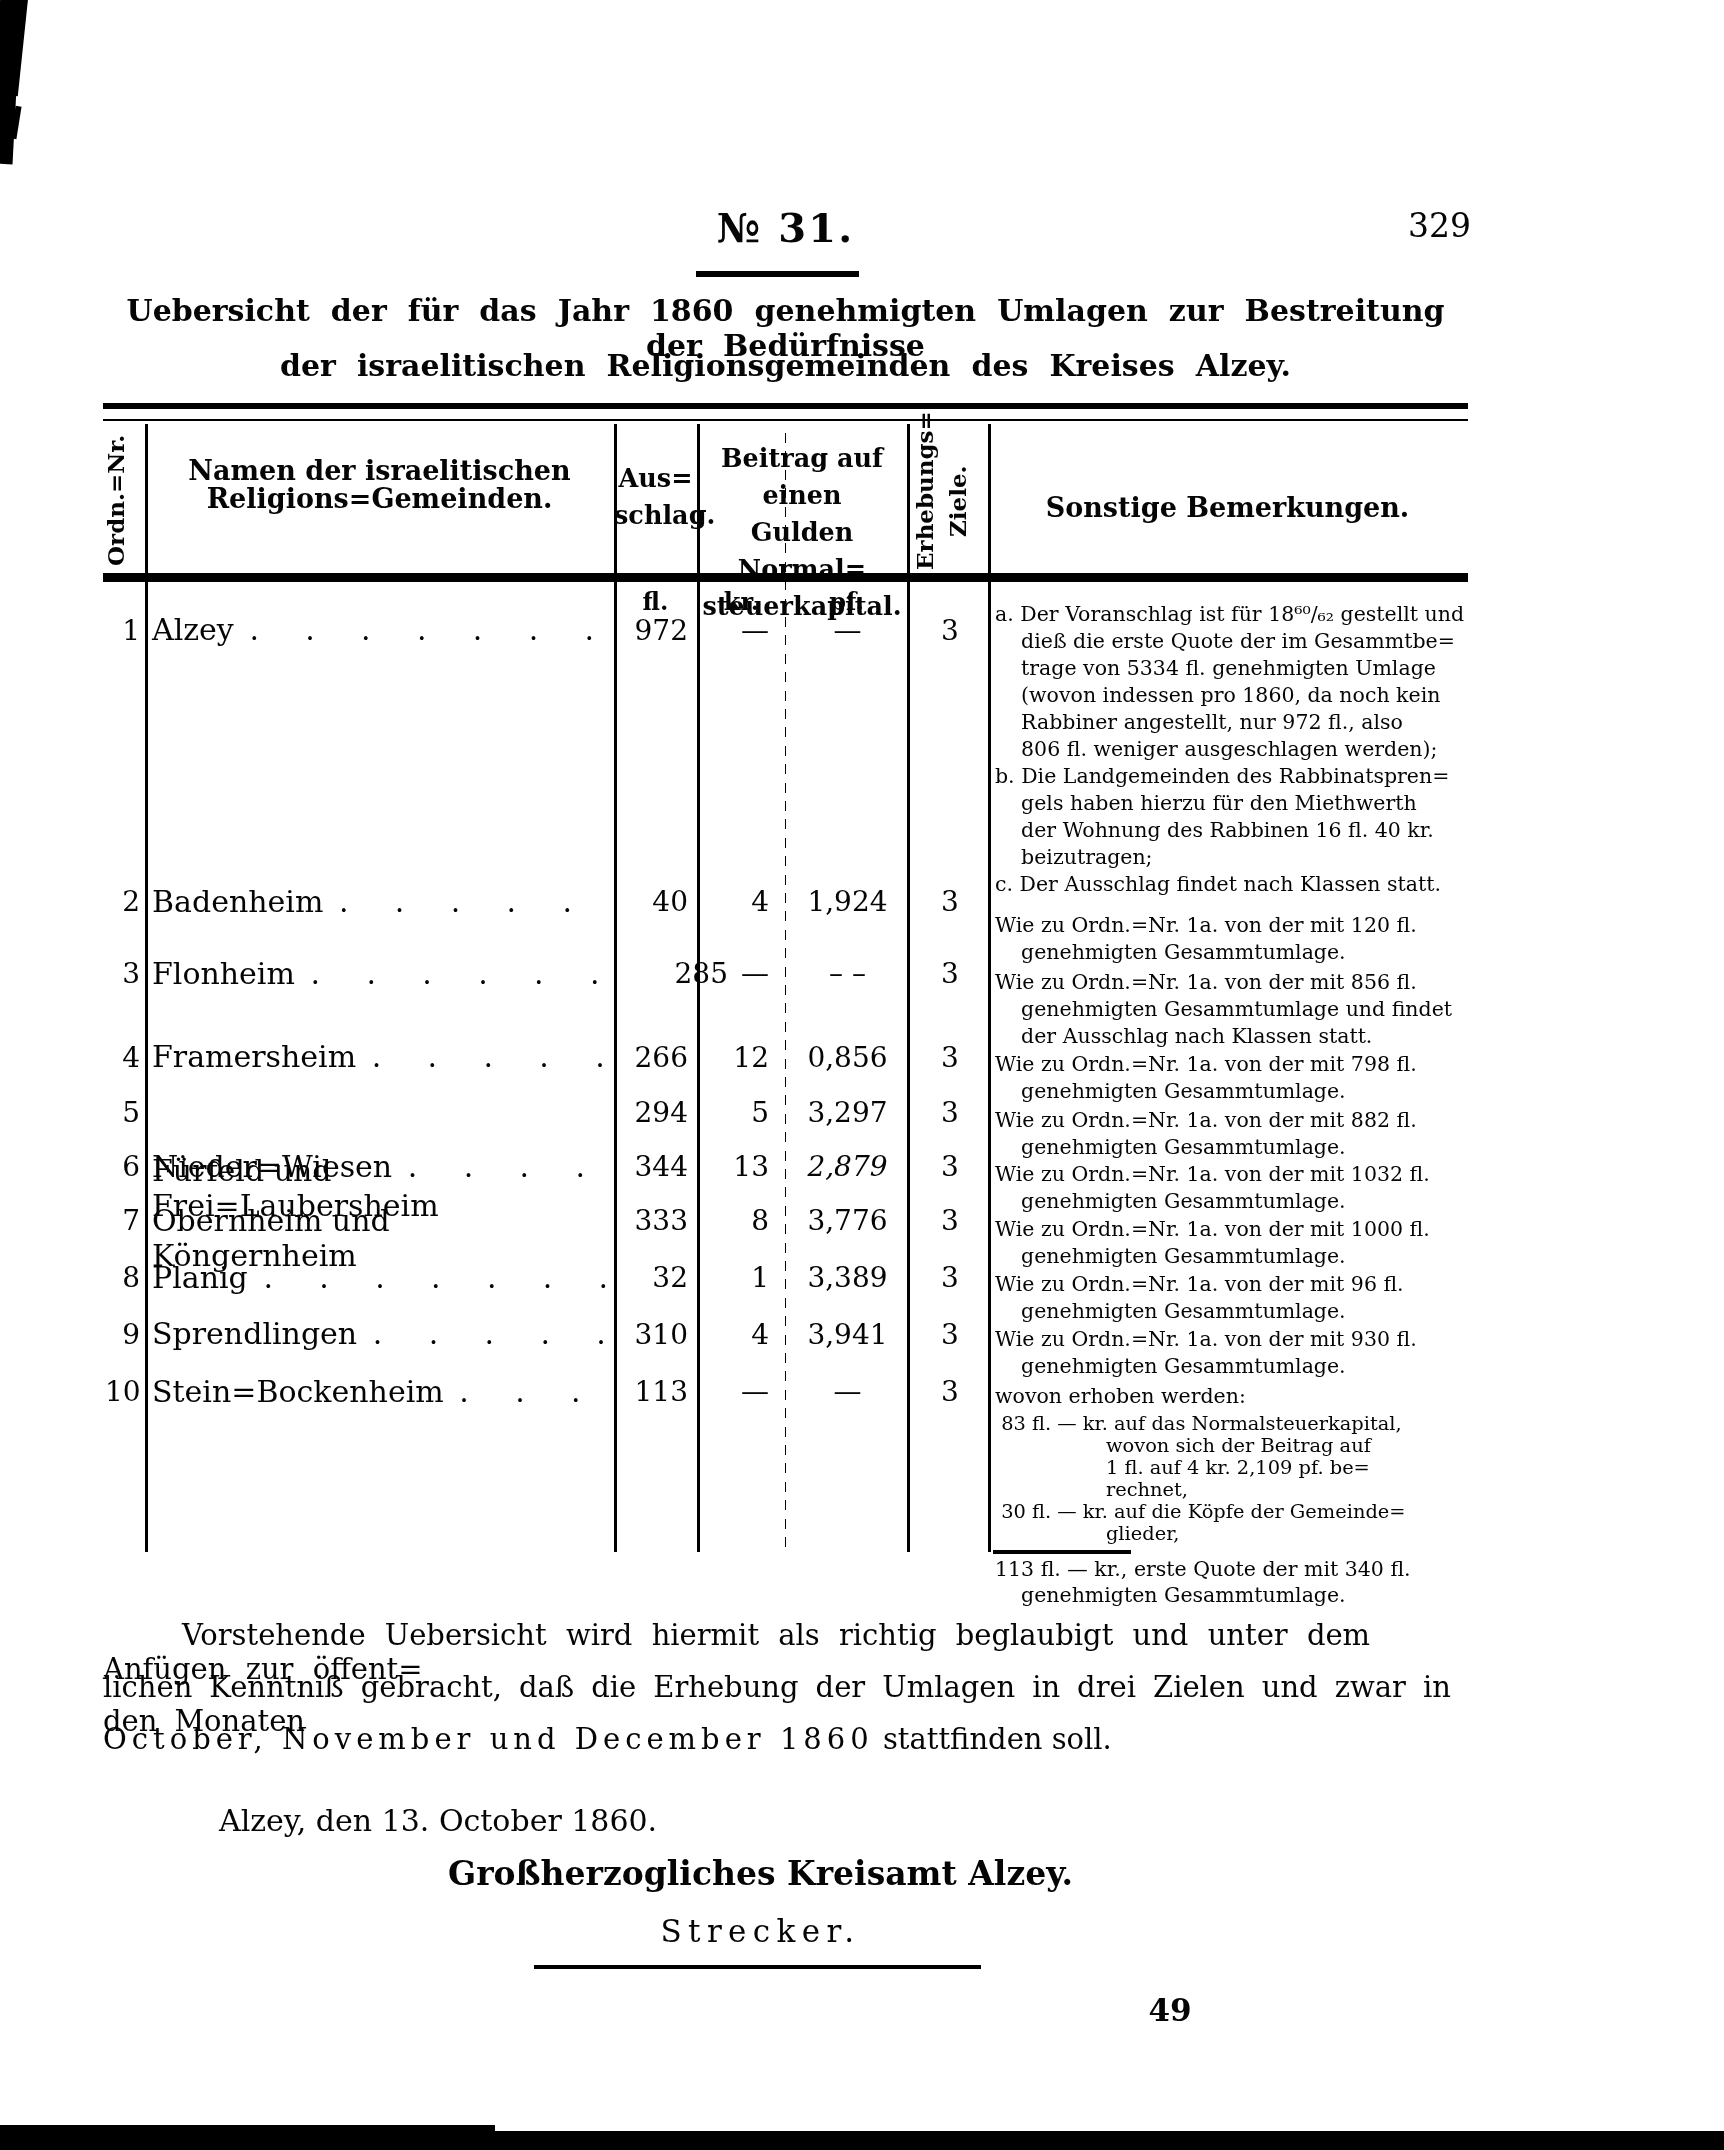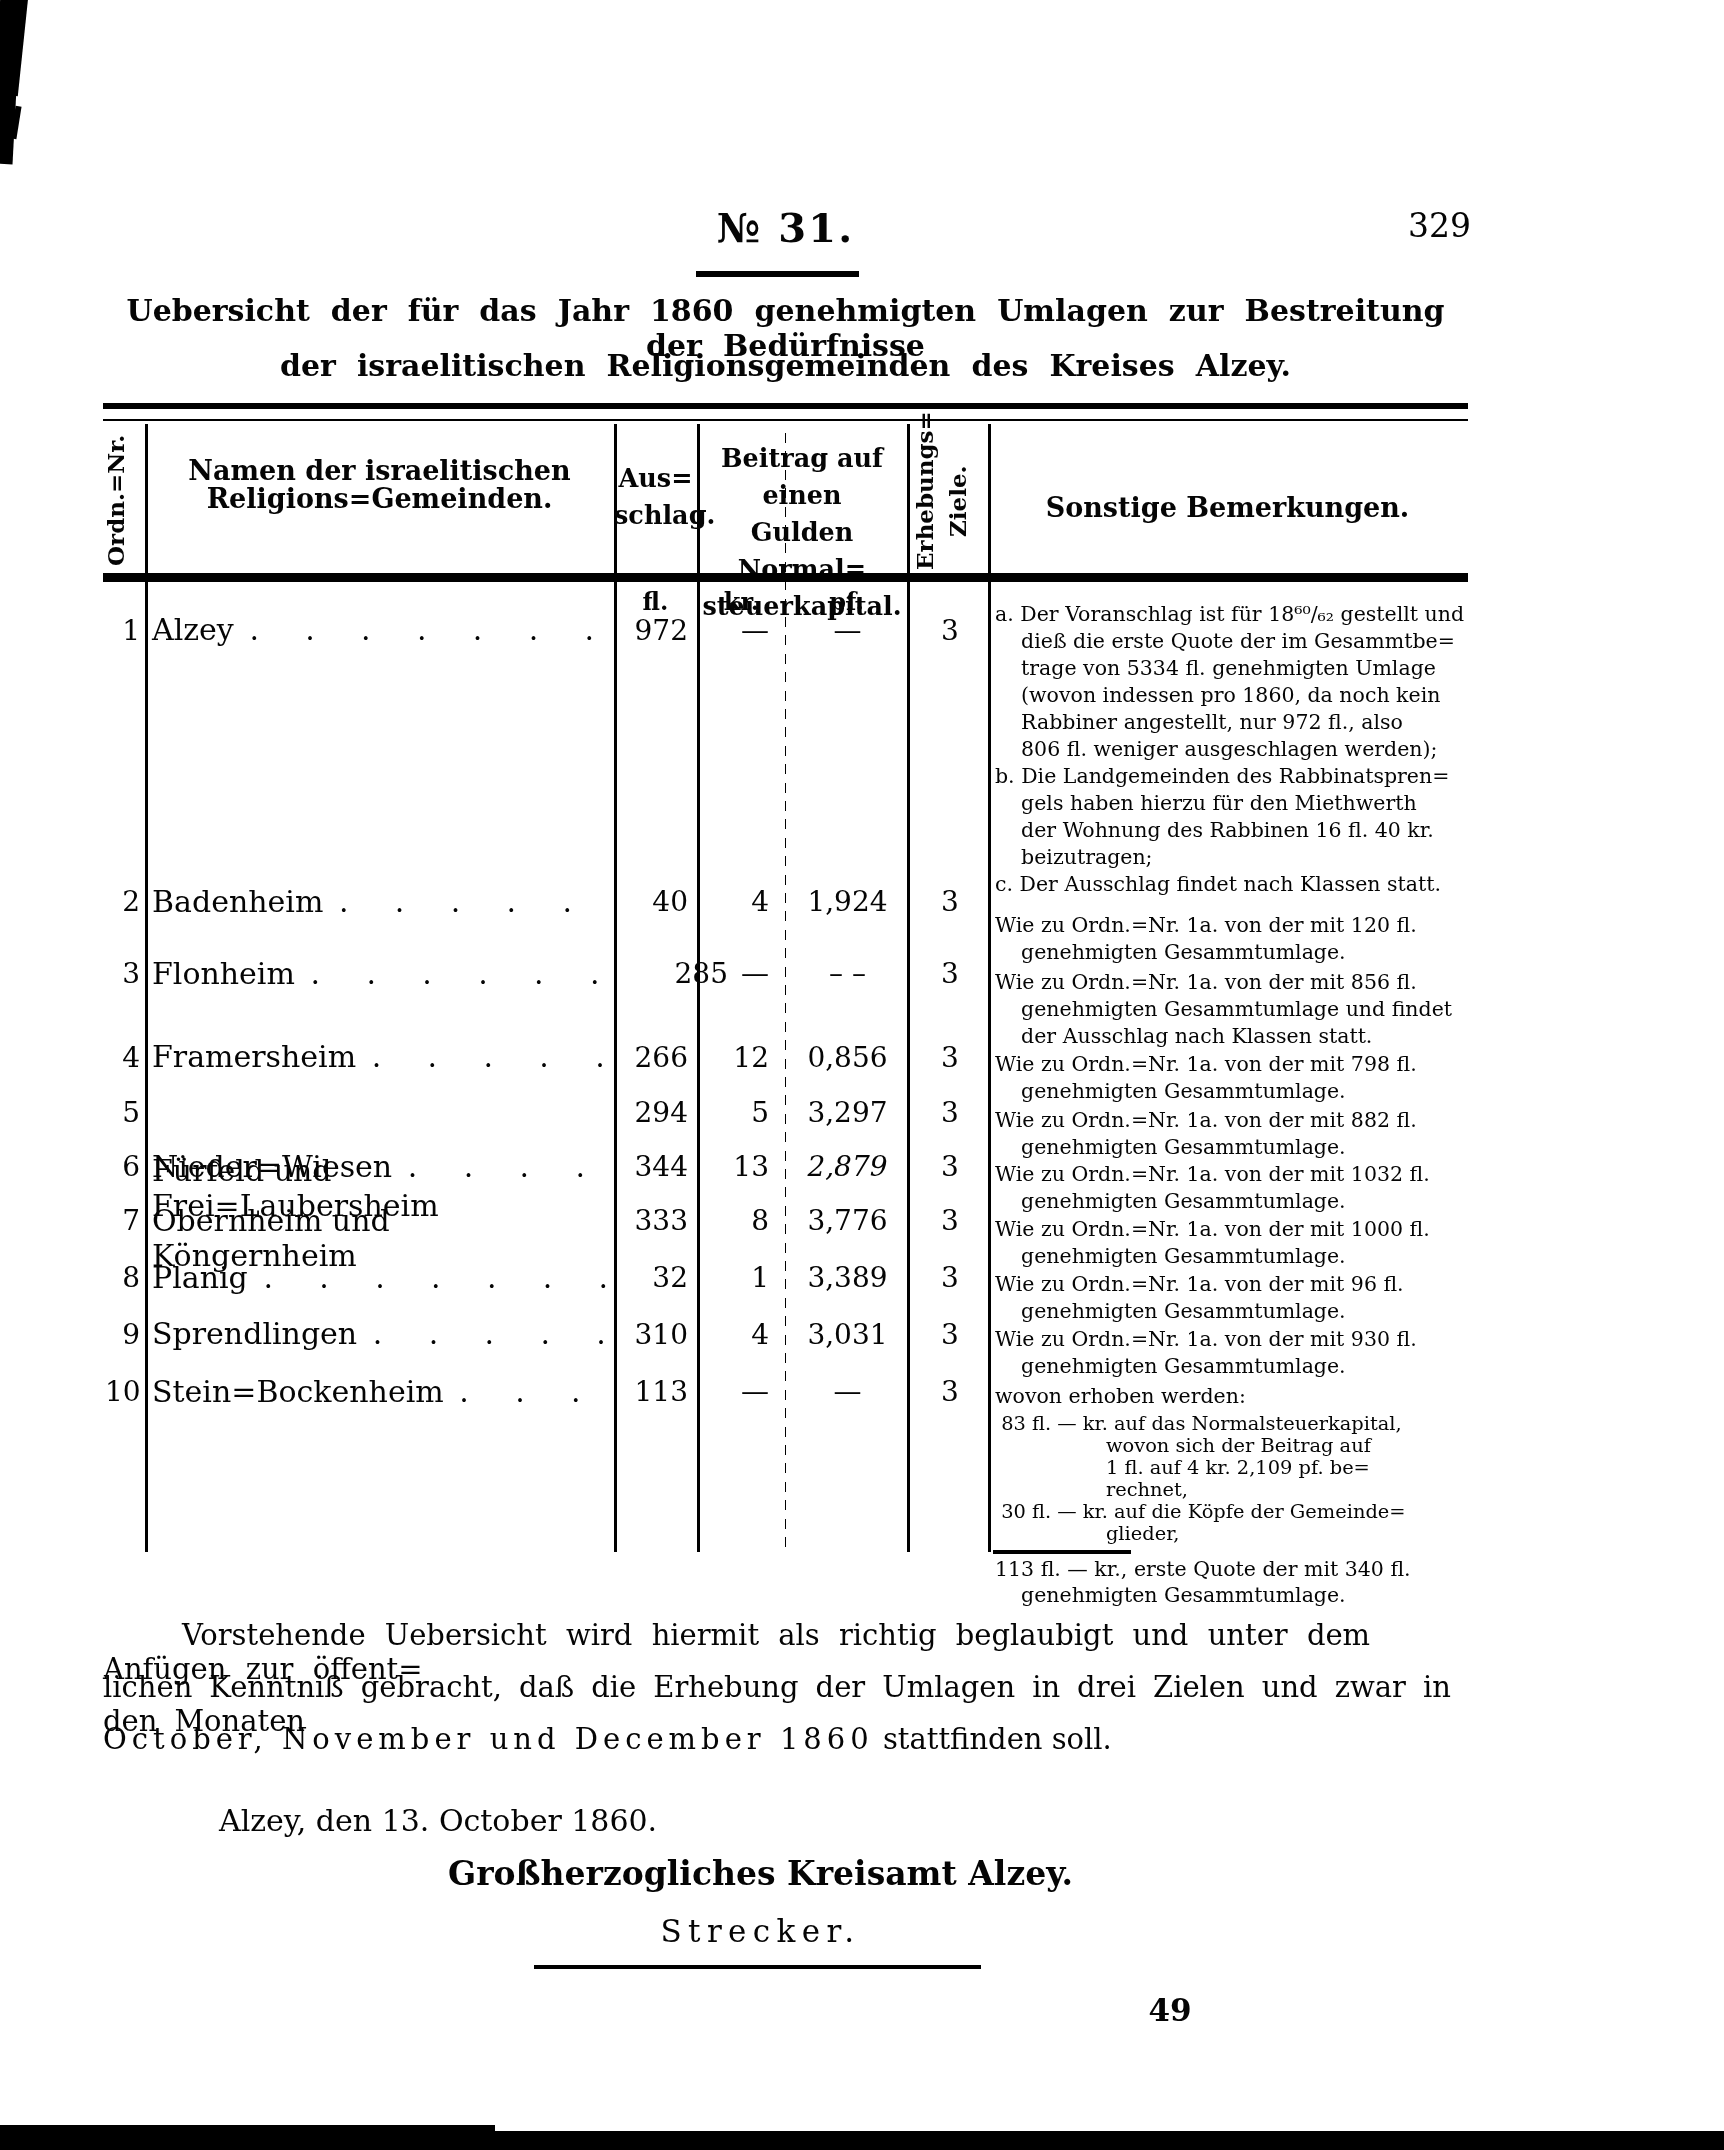--- a/index.html
+++ b/index.html
@@ -183,21 +183,21 @@
     <div class="c-zl" style="top:1261px;">3</div>
   </div>
   <div>
     <div class="c-nr" style="top:1318px;">9</div>
     <div class="c-name" style="top:1316px;">
         <span>Sprendlingen</span>
         <span class="dots"> . . . . . . . . . . . . . . . . . . . . . . . . . . . . . .</span>
       </div>
     <div class="c-fl" style="top:1318px;">310</div>
     <div class="c-kr" style="top:1318px;">4</div>
-    <div class="c-pf" style="top:1318px;">3,031</div>
+    <div class="c-pf" style="top:1318px;">3,941</div>
     <div class="c-zl" style="top:1318px;">3</div>
   </div>
   <div>
     <div class="c-nr" style="top:1375px;">10</div>
     <div class="c-name" style="top:1374px;">
         <span>Stein=Bockenheim</span>
         <span class="dots"> . . . . . . . . . . . . . . . . . . . . . . . . . . . . . .</span>
       </div>
     <div class="c-fl" style="top:1375px;">113</div>
     <div class="c-kr" style="top:1375px;">—</div>

